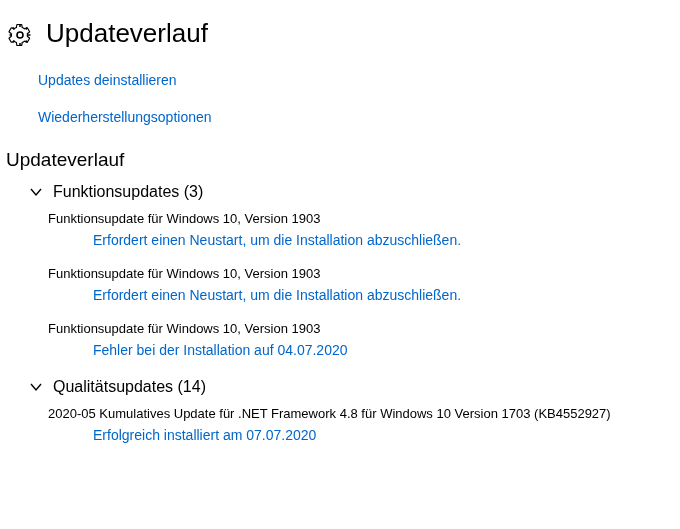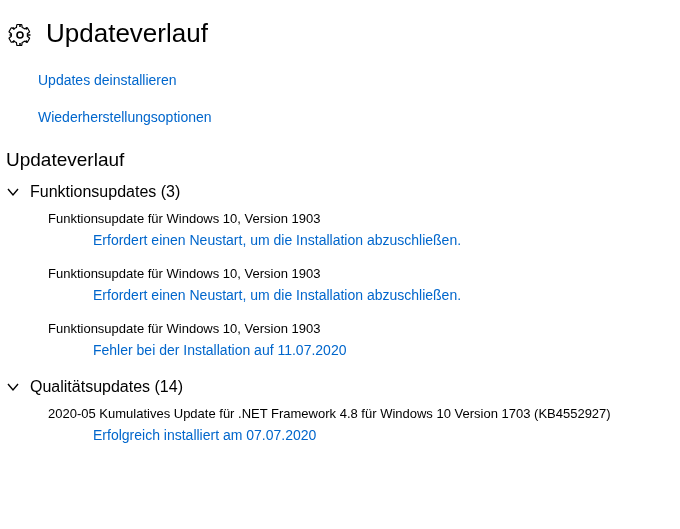--- a/index.html
+++ b/index.html
@@ -47,21 +47,21 @@
       font-weight: 400;
       color: #000;
       padding: 4px 0 12px 6px;
     }
     .category {
       margin-bottom: 20px;
     }
     .category-header {
       display: flex;
       align-items: center;
-      padding-left: 6px;
+      padding-left: 29px;
       margin-bottom: 10px;
       cursor: pointer;
     }
     .chevron {
       width: 14px;
       height: 14px;
       margin-right: 10px;
     }
     .category-title {
       font-size: 16px;
@@ -120,21 +120,21 @@
     <div class="update-status">Erfordert einen Neustart, um die Installation abzuschließen.</div>
   </div>
 
   <div class="update-entry">
     <div class="update-title">Funktionsupdate für Windows 10, Version 1903</div>
     <div class="update-status">Erfordert einen Neustart, um die Installation abzuschließen.</div>
   </div>
 
   <div class="update-entry">
     <div class="update-title">Funktionsupdate für Windows 10, Version 1903</div>
-    <div class="update-status">Fehler bei der Installation auf 11.07.2020</div>
+    <div class="update-status">Fehler bei der Installation auf 04.07.2020</div>
   </div>
 </div>
 
 <div class="category">
   <div class="category-header">
     <span class="chevron">
       <svg viewBox="0 0 14 14" fill="none" stroke="#000" stroke-width="1.4">
         <polyline points="2,4 7,10 12,4"></polyline>
       </svg>
     </span>

